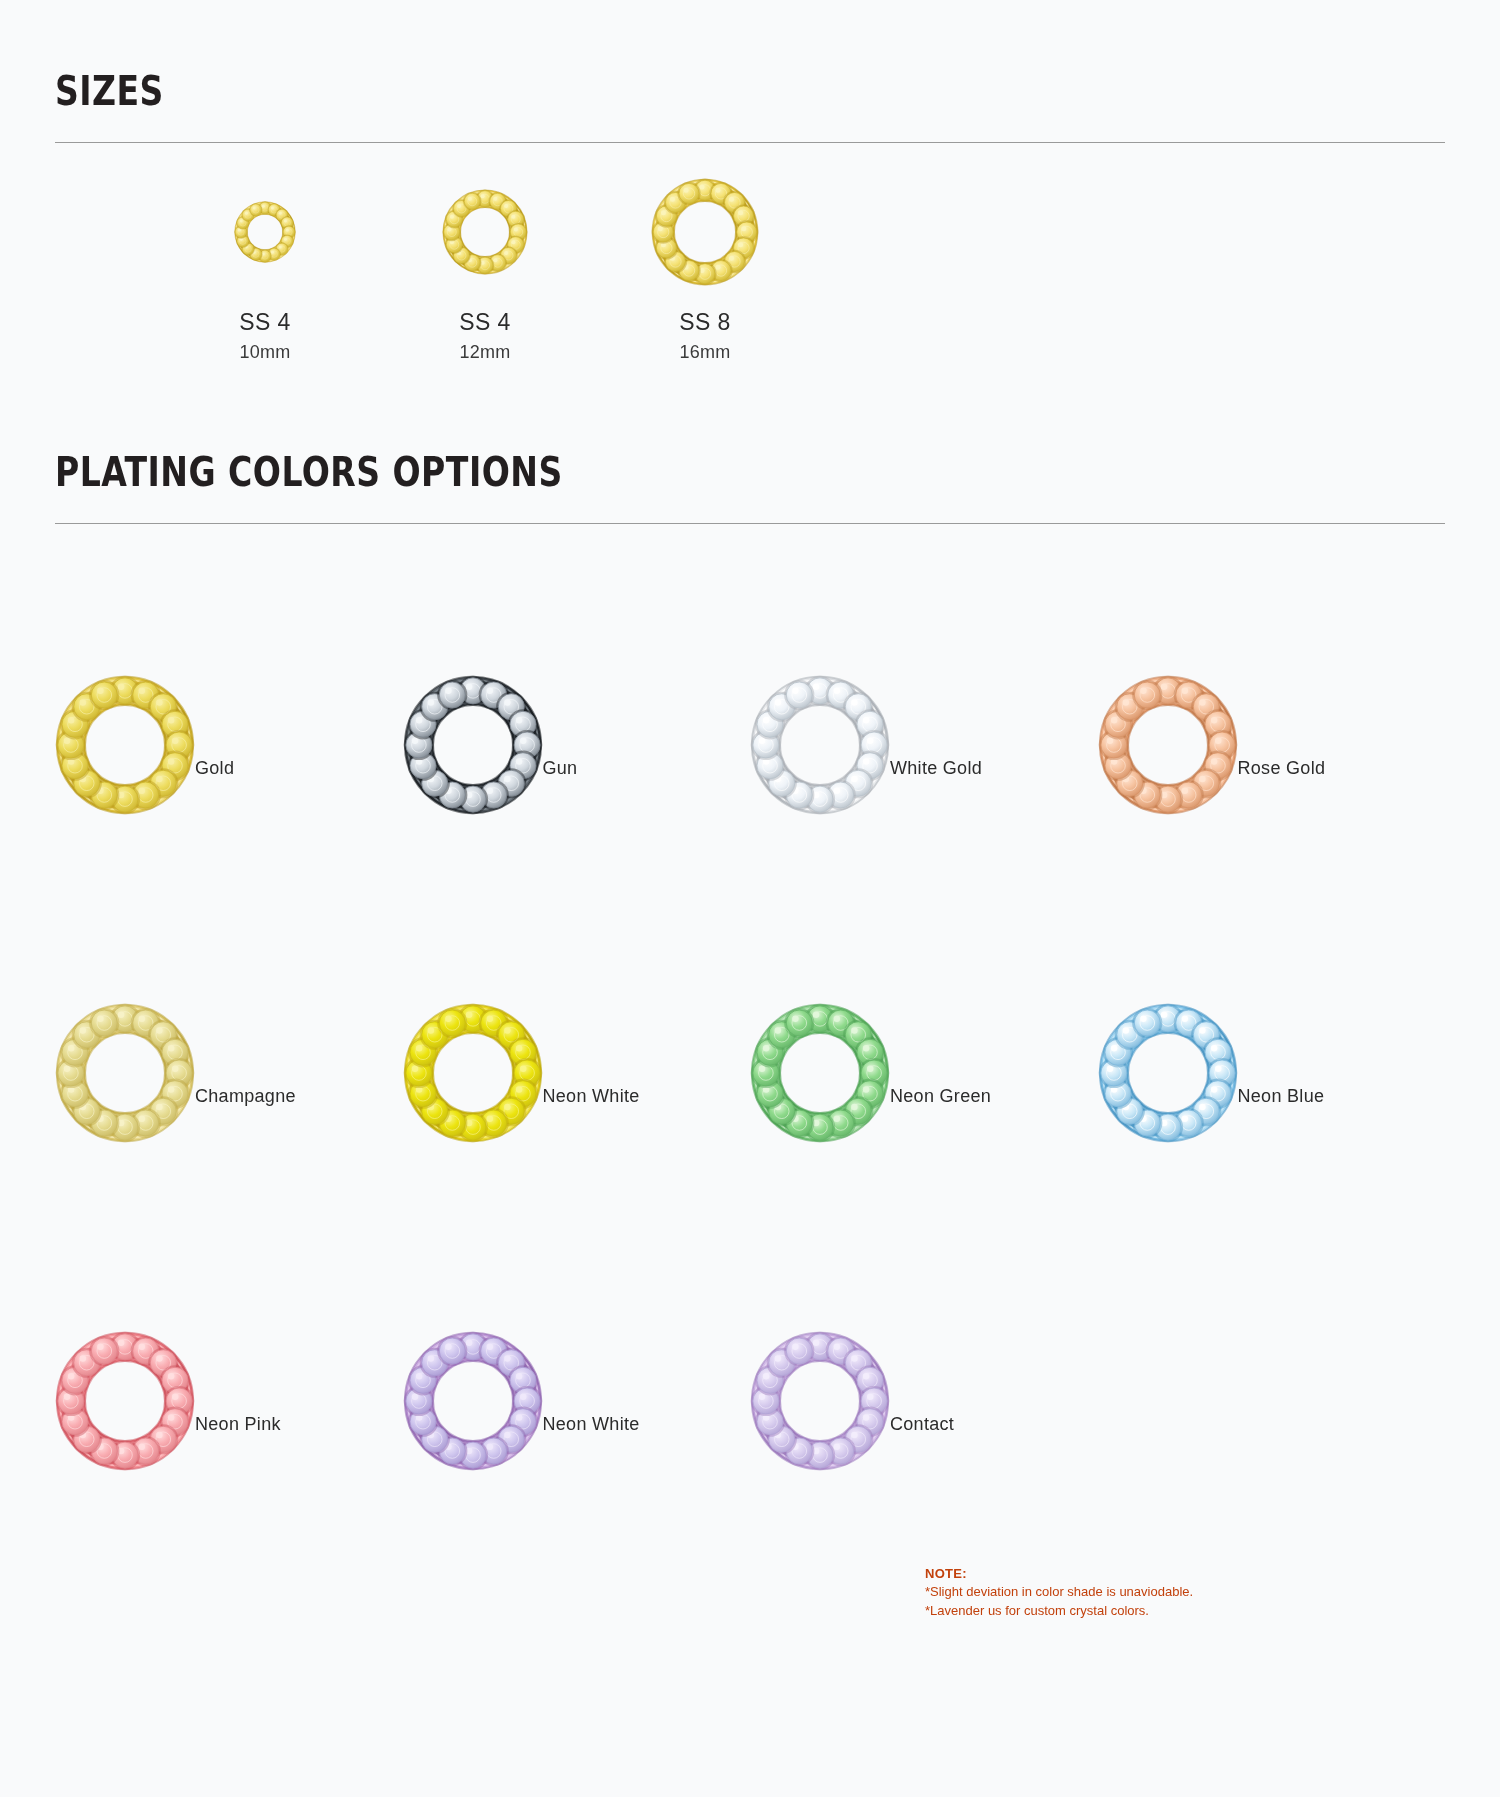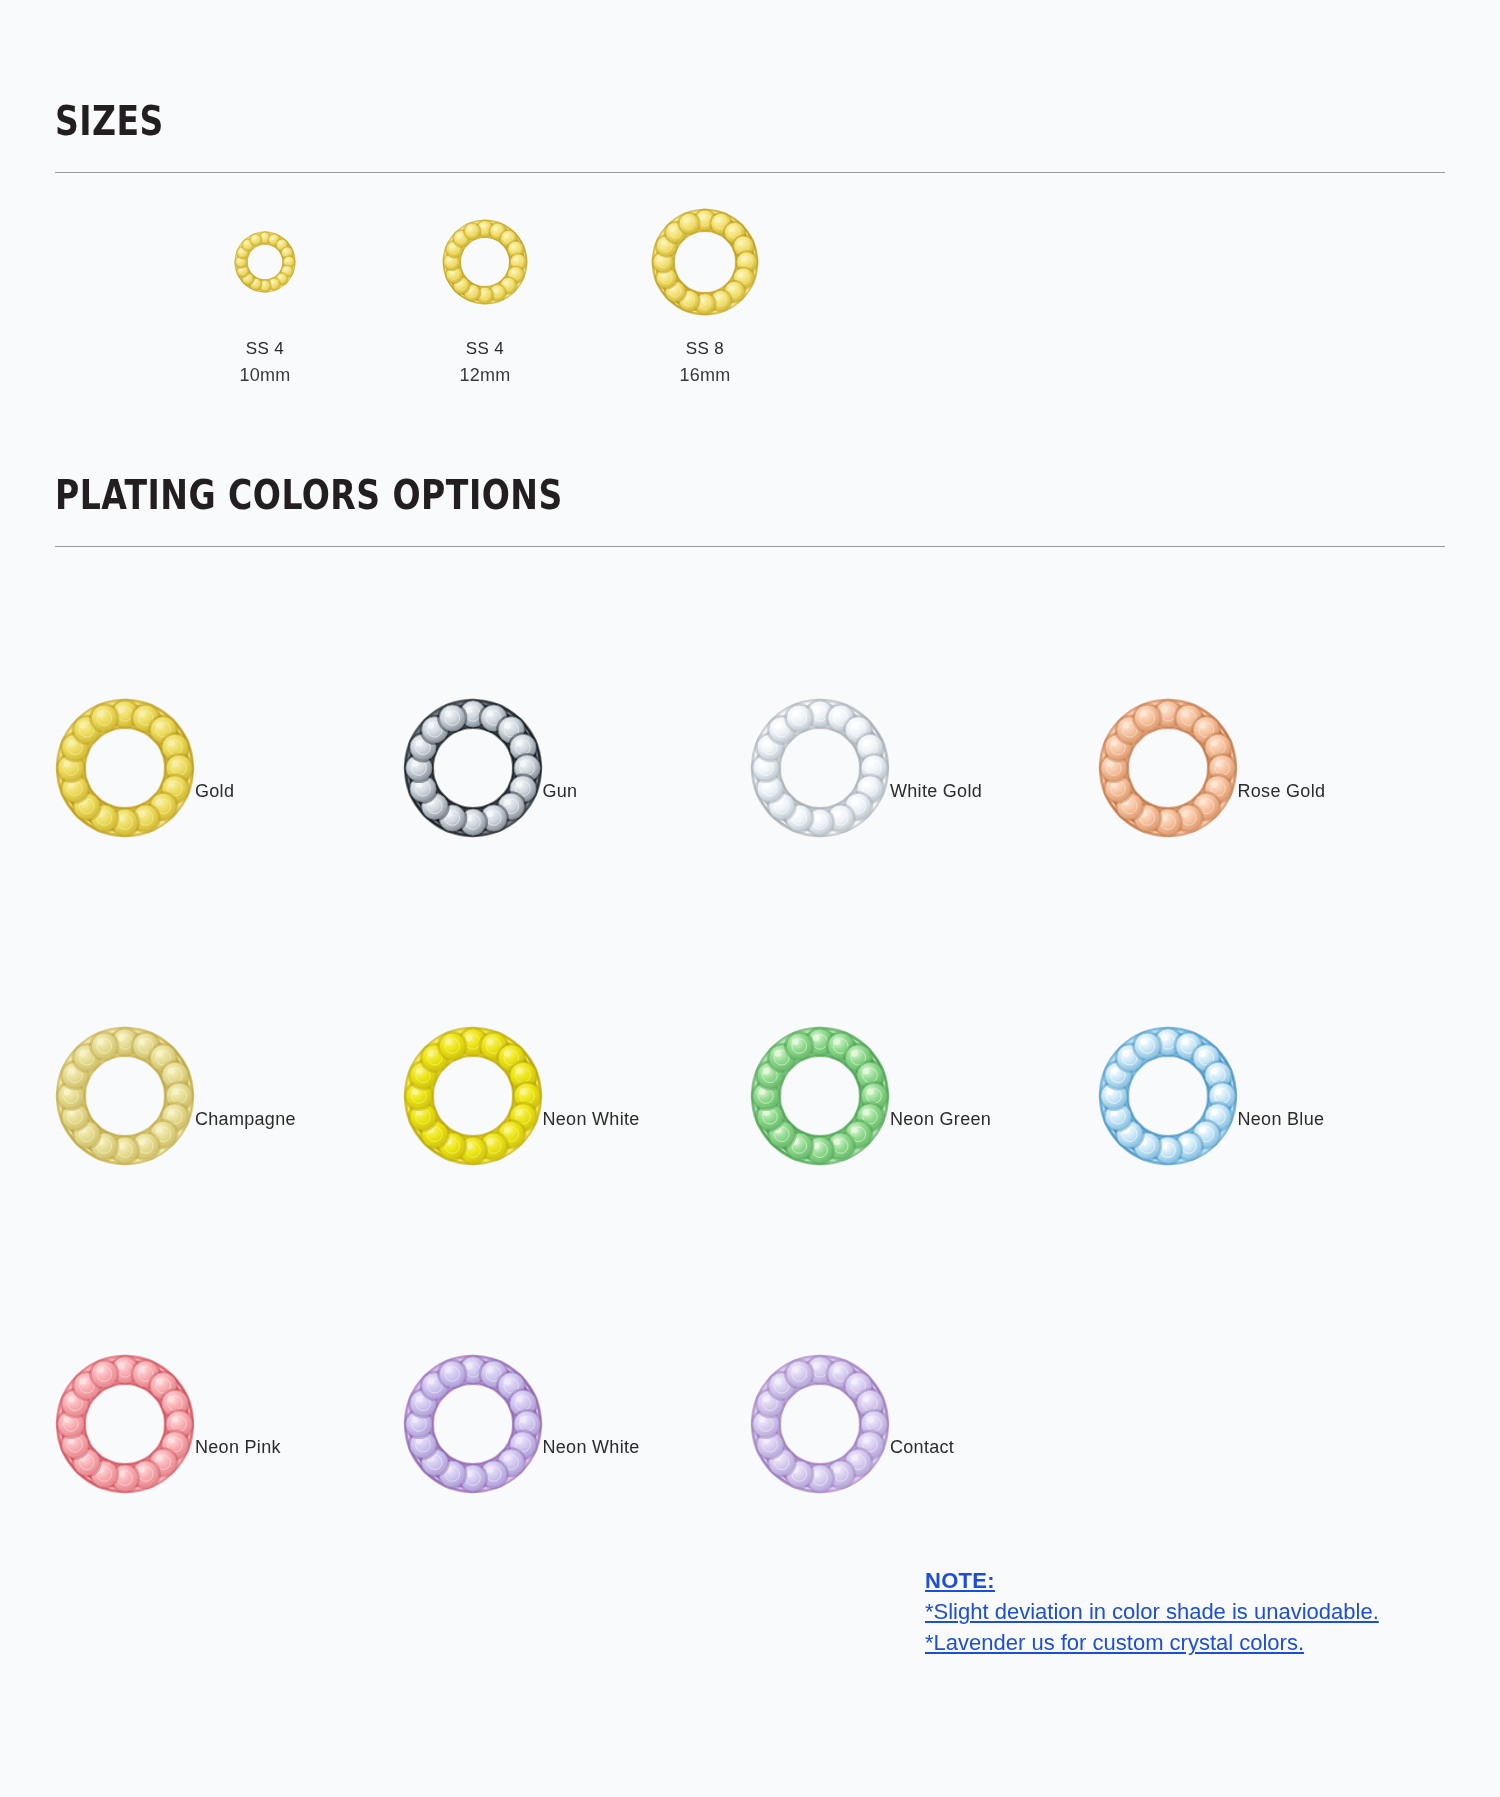--- a/index.html
+++ b/index.html
@@ -39,21 +39,21 @@
   }
   .rule {
     height: 1px;
     background: #9a9a9a;
     width: 100%;
     margin-top: 28px;
   }
 
   
   #sizes-section {
-    padding-top: 98px;
+    padding-top: 68px;
   }
   .sizes-row {
     display: flex;
     align-items: flex-end;
     padding-left: 100px;
     margin-top: 34px;
     gap: 0;
   }
   .size-item {
     width: 220px;
@@ -62,21 +62,21 @@
     align-items: center;
   }
   .size-art {
     height: 110px;
     display: flex;
     align-items: center;
     justify-content: center;
   }
   .size-name {
     margin-top: 22px;
-    font-size: 17px;
+    font-size: 23px;
     letter-spacing: 0.4px;
     color: #2b2b2b;
   }
   .size-mm {
     margin-top: 6px;
     font-size: 18px;
     letter-spacing: 0.2px;
     color: #3a3a3a;
   }
 
@@ -110,24 +110,23 @@
     letter-spacing: 0.3px;
     color: #2b2b2b;
     text-align: center;
   }
 
   
   .note {
     position: absolute;
     left: 925px;
     top: 1565px;
-    font-size: 22px;
+    font-size: 13px;
     line-height: 1.42;
-    color: #1d4ed8;
-    text-decoration: underline;
+    color: #c2410c;
   }
   .note-title {
     font-weight: 700;
     letter-spacing: 0.3px;
   }
   .note-line {
     white-space: nowrap;
   }
 </style>
 </head>

